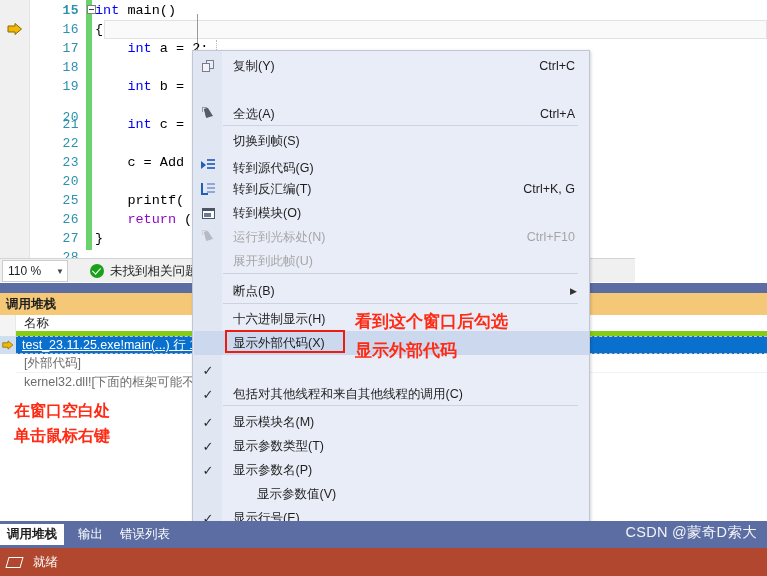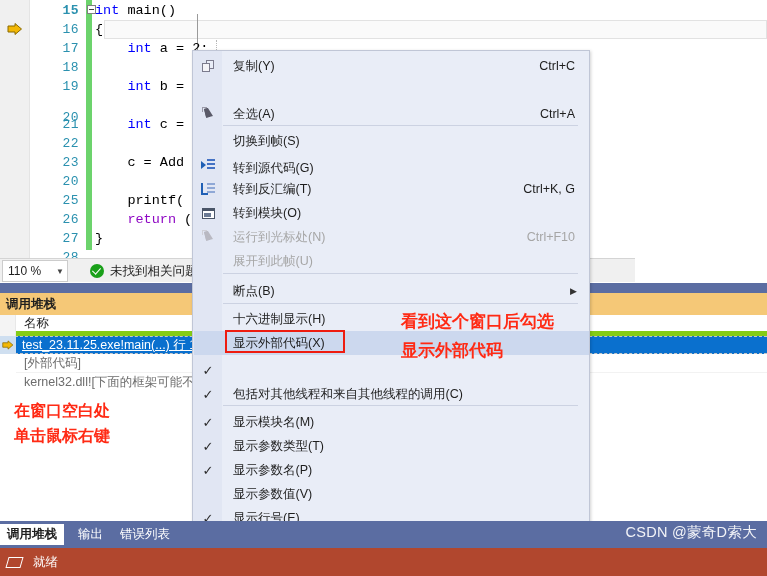--- a/index.html
+++ b/index.html
@@ -220,21 +220,20 @@
     font-weight: 600;
     white-space: pre;
   }
   #annot-right {
     position: absolute; left: 355px; top: 307px;
     font-size: 17px;
     color: #ff2a14;
     line-height: 29px;
     font-weight: 600;
     white-space: pre;
-    margin-left: 46px;
   }
   #annot-box {
     position: absolute; left: 225px; top: 330px;
     width: 120px; height: 23px;
     border: 2.5px solid #ee1c10;
   }
 
   
   #context-menu {
     position: absolute; left: 192px; top: 50px;
@@ -603,21 +602,21 @@
           <span class="check">✓</span>
         </span>
         <span class="mi-label">显示参数类型(T)</span>
       </div>
       <div class="menu-item" style="top: 407px;">
         <span class="mi-iconcell">
           <span class="check">✓</span>
         </span>
         <span class="mi-label">显示参数名(P)</span>
       </div>
-      <div class="menu-item" style="top: 431px;">
+      <div class="menu-item" style="top: 431px; gap: 24px;">
         <span class="mi-iconcell"></span>
         <span class="mi-label">显示参数值(V)</span>
       </div>
       <div class="menu-item" style="top: 455px;">
         <span class="mi-iconcell">
           <span class="check">✓</span>
         </span>
         <span class="mi-label">显示行号(E)</span>
       </div>
       <div class="menu-item" style="top: 479px;">

